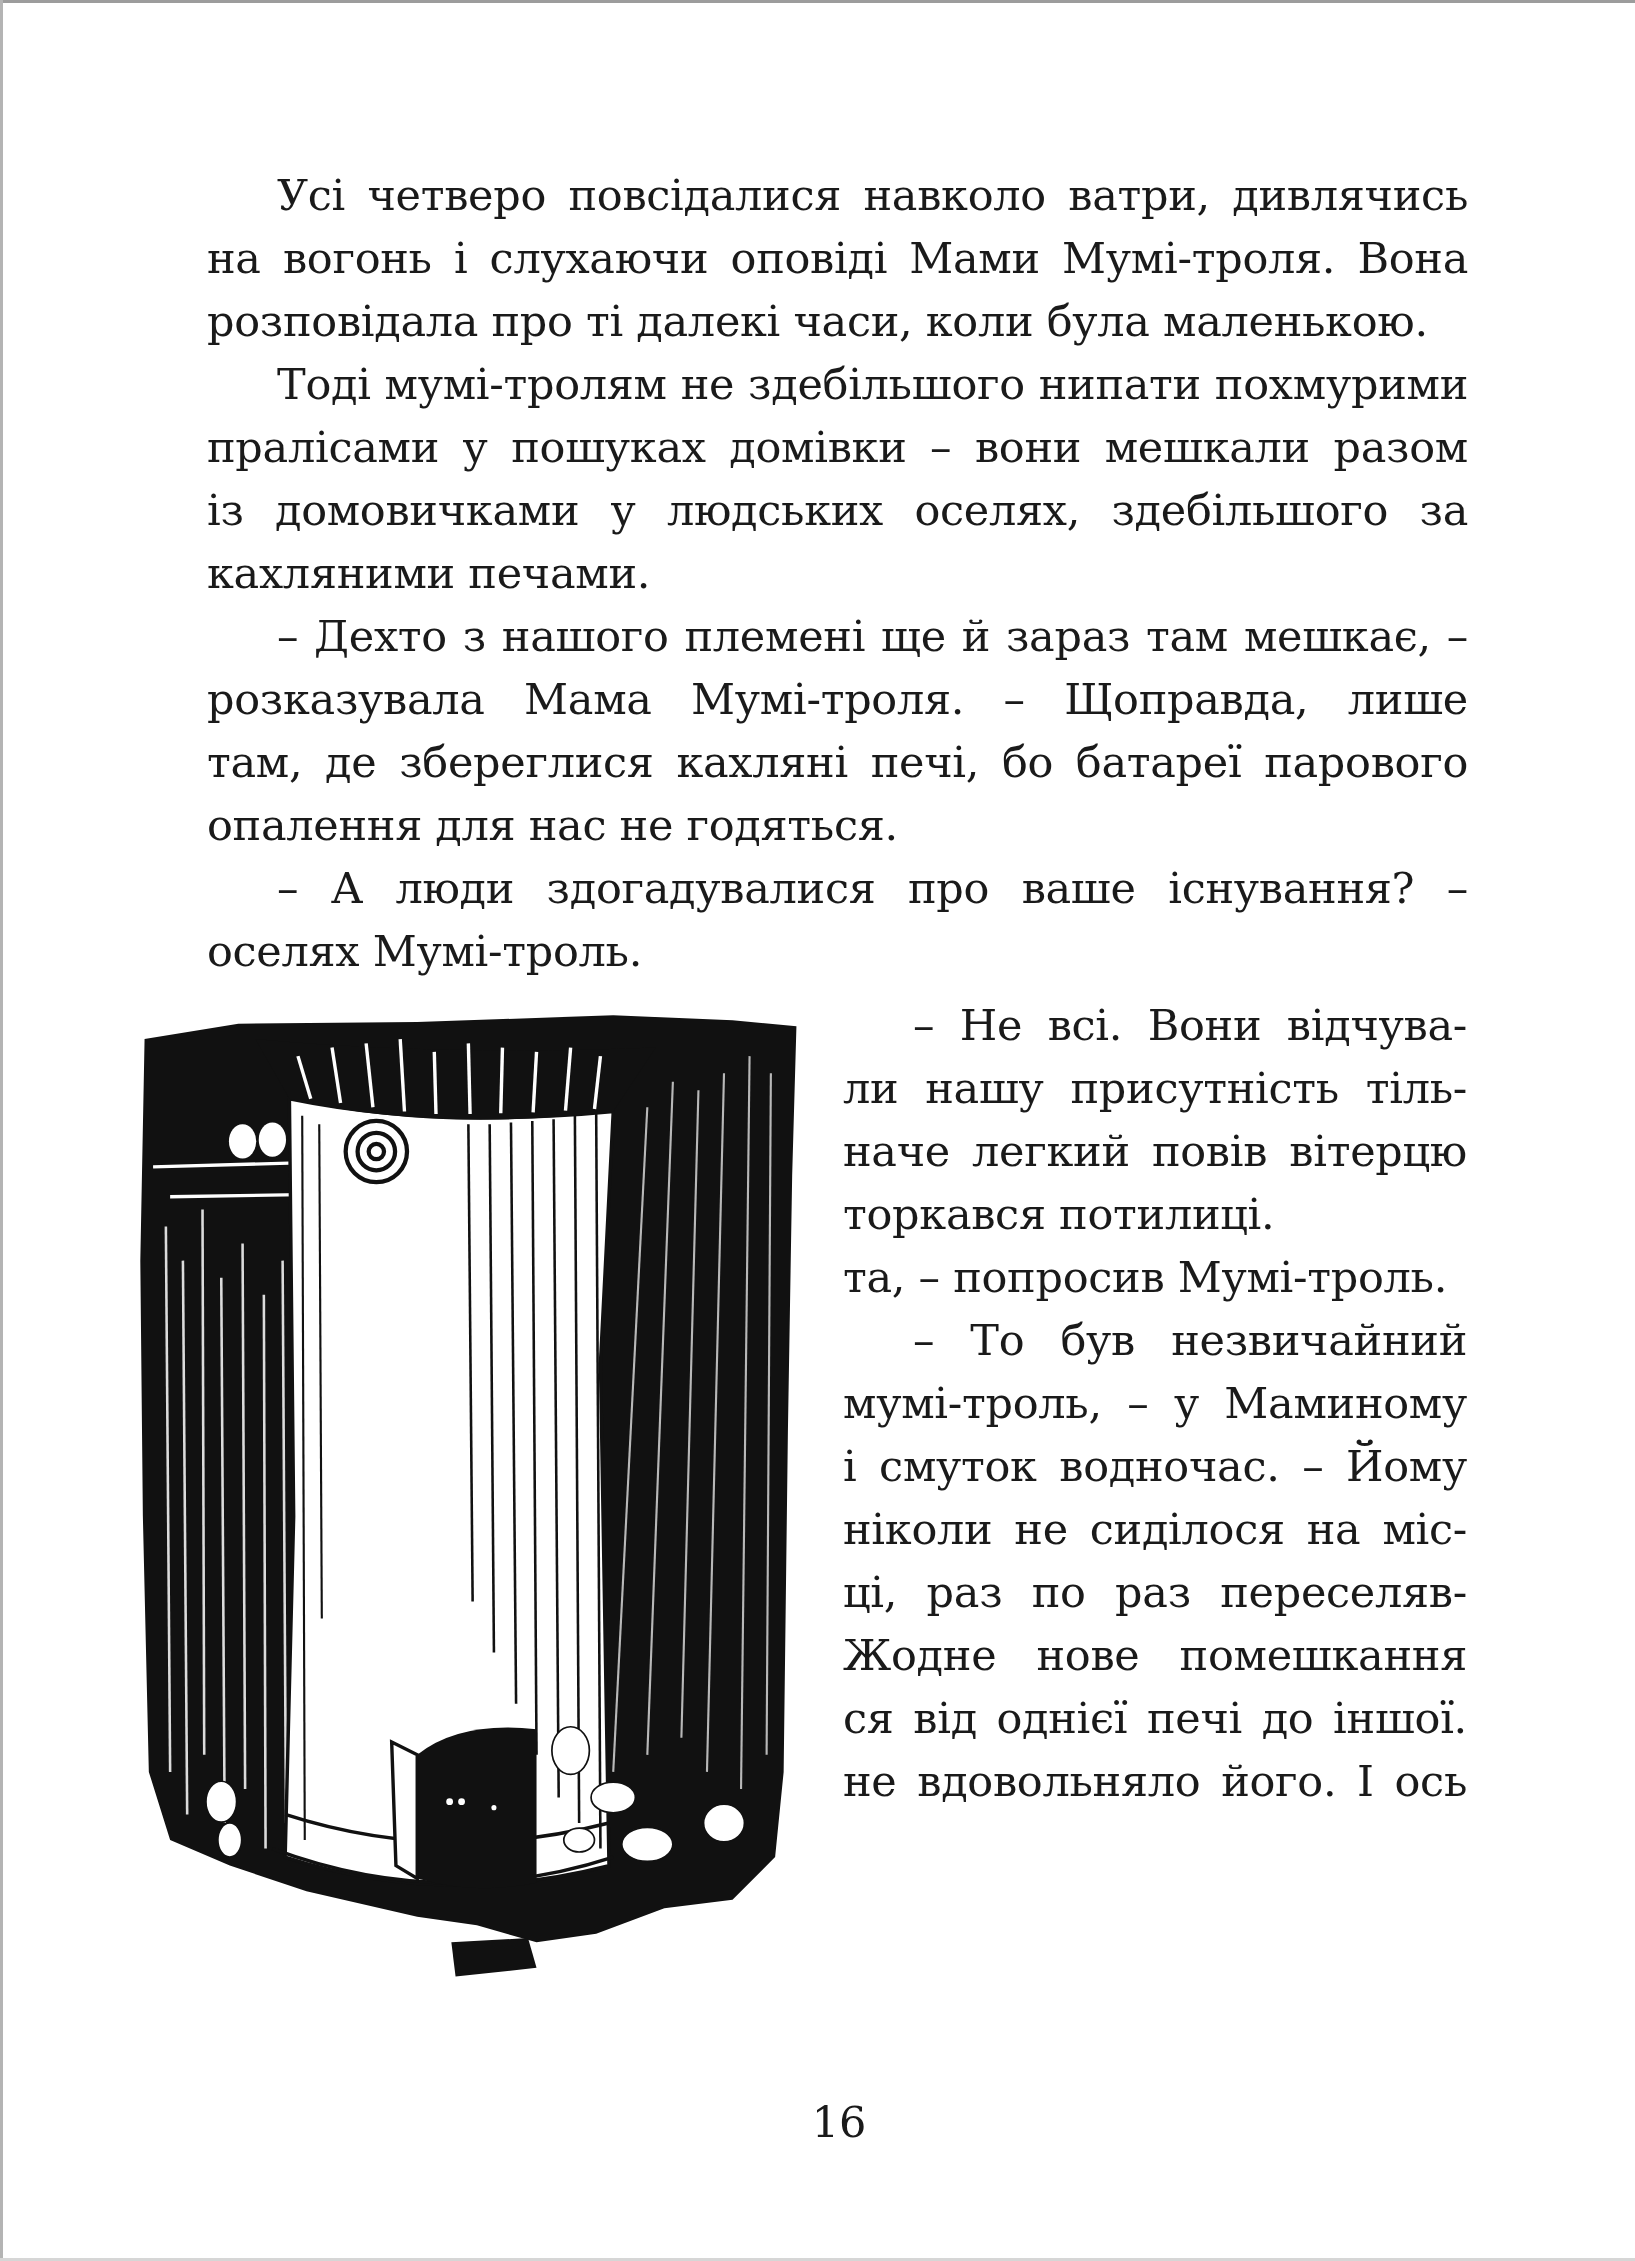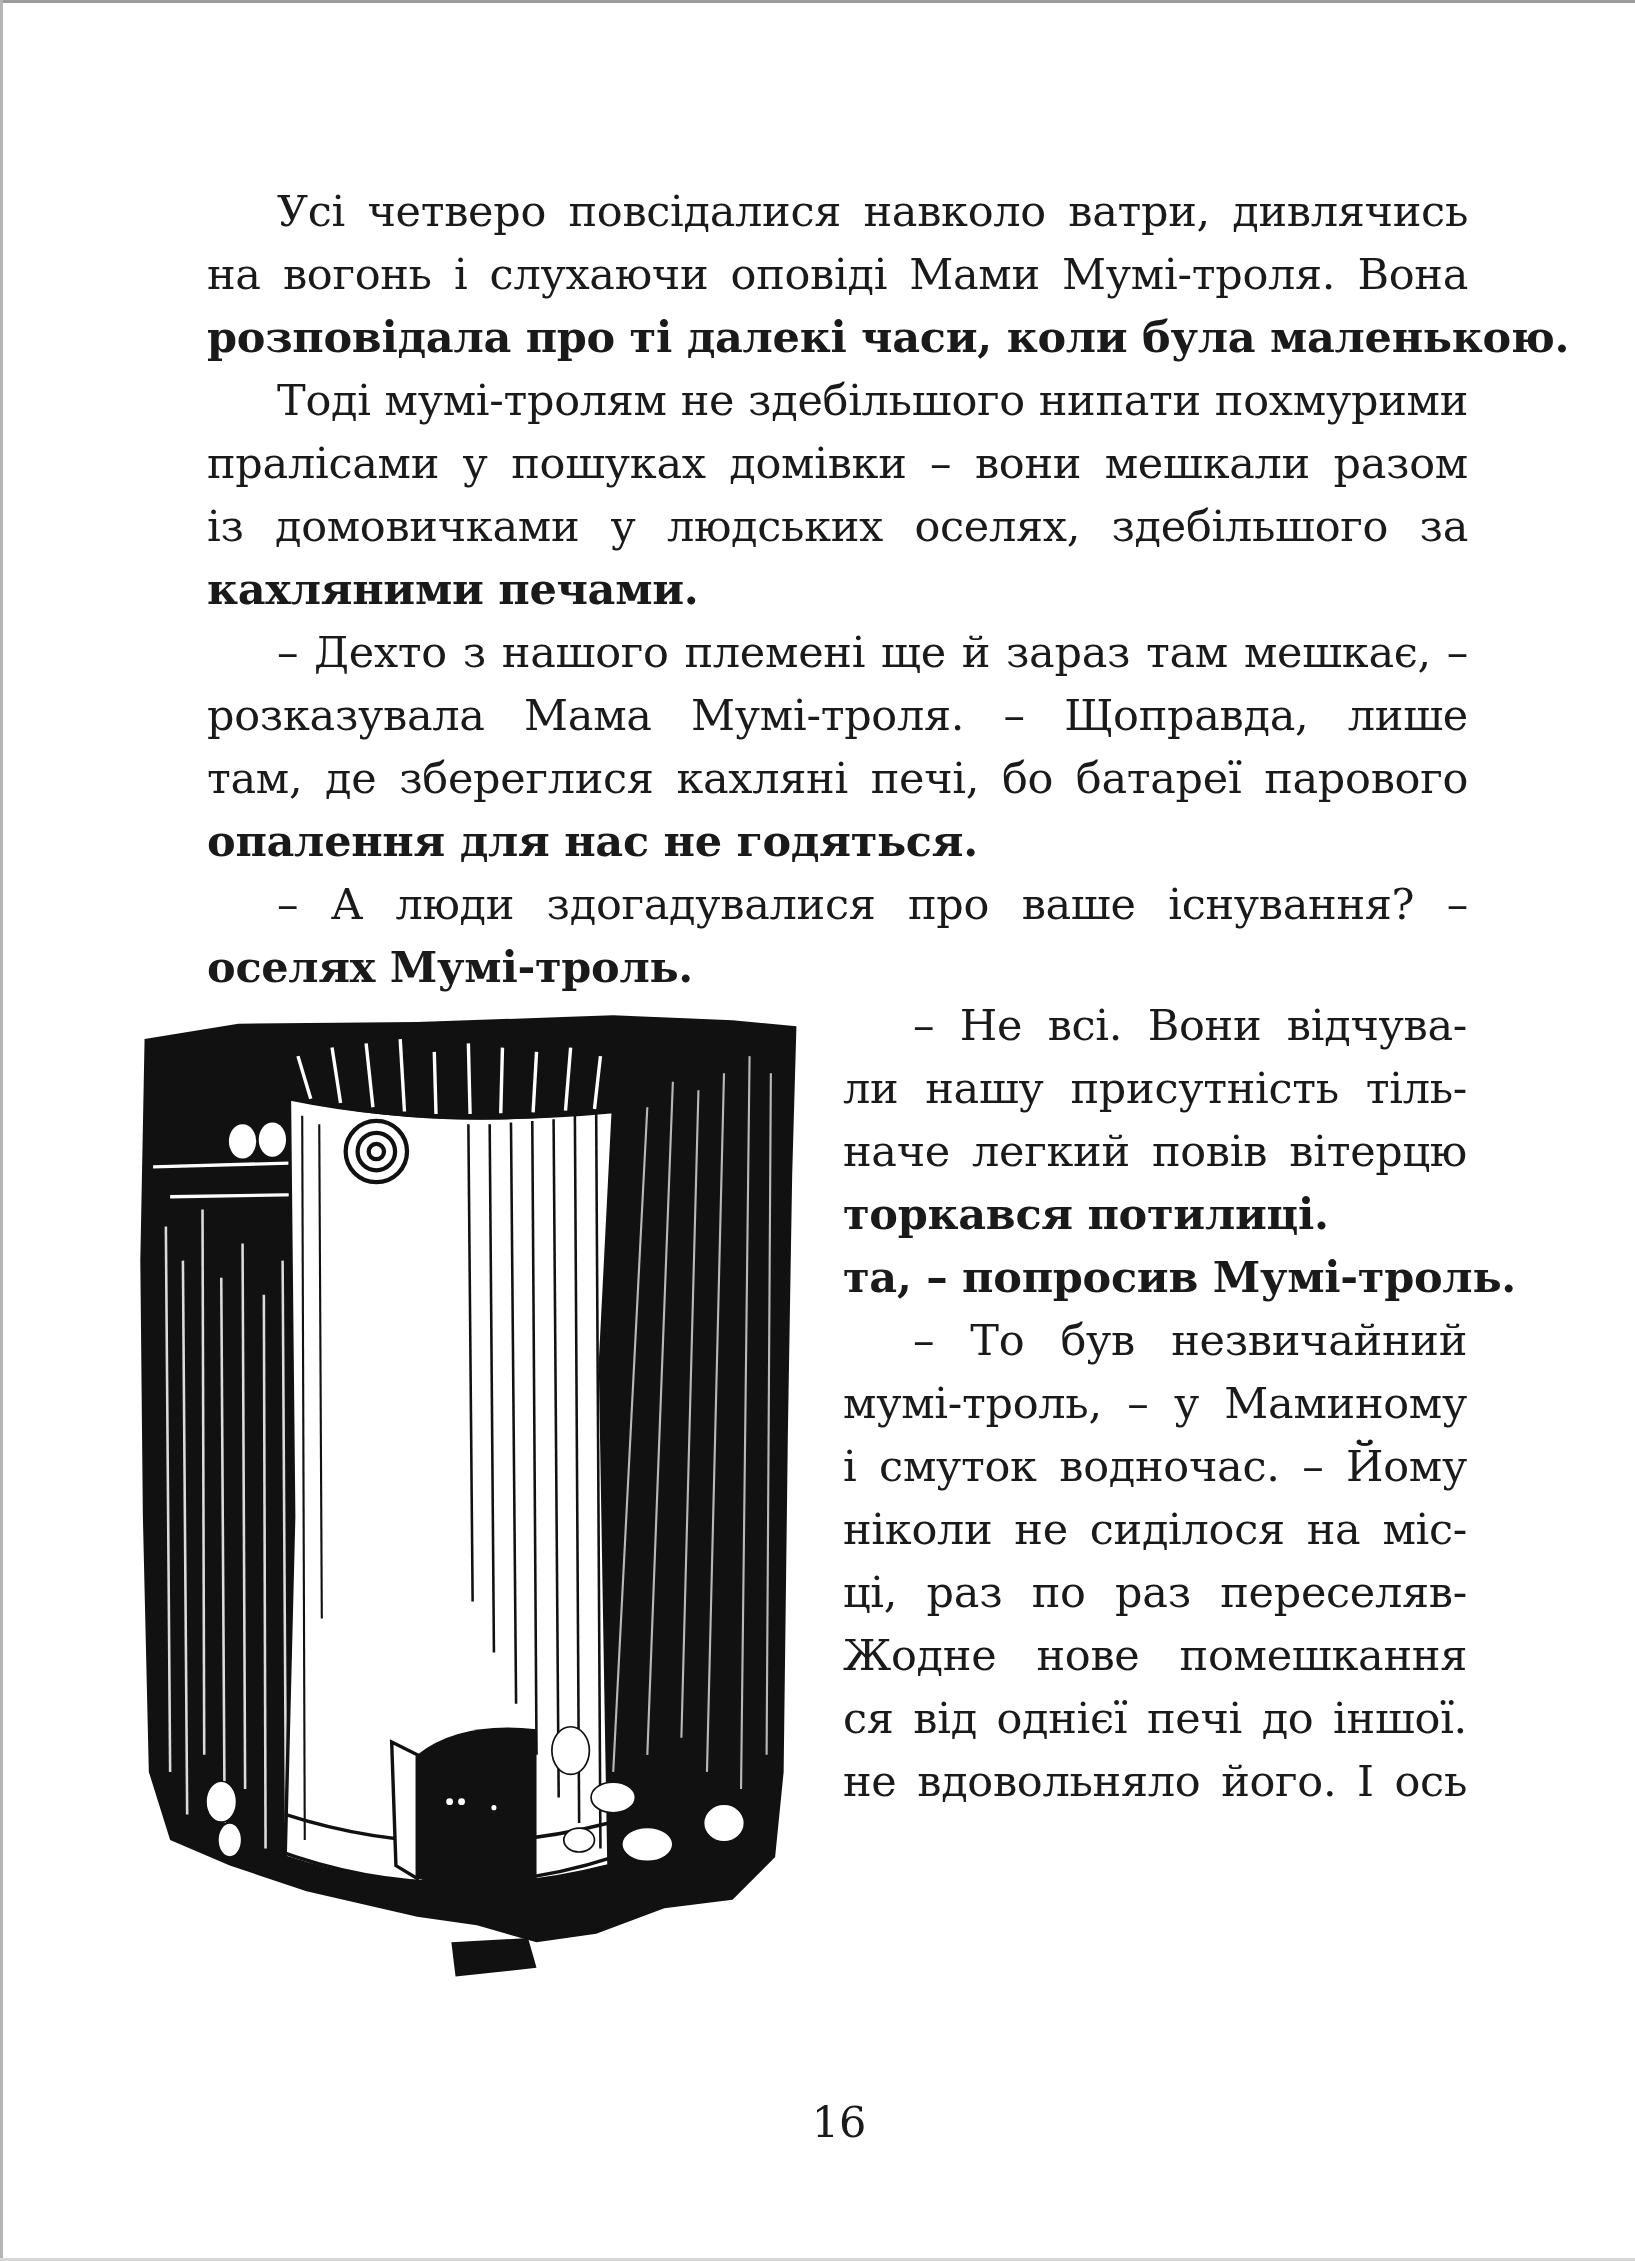--- a/index.html
+++ b/index.html
@@ -28,38 +28,38 @@
     background: #d6d6d6;
   }
   .column {
     position: absolute;
     font-size: 43px;
     line-height: 63px;
     letter-spacing: -0.3px;
   }
   .column.main {
     left: 207px;
-    top: 180px;
+    top: 164px;
     width: 1261px;
   }
   .column.side {
     left: 843px;
     top: 994px;
     width: 624px;
   }
   .line {
     display: block;
     height: 63px;
     white-space: nowrap;
     text-align: justify;
     text-align-last: justify;
     overflow: visible;
   }
   .line.indent { padding-left: 70px; }
-  .line.last { text-align-last: left; font-weight: bold; }
+  .line.last { text-align-last: left; }
   .illustration {
     position: absolute;
     left: 136px;
     top: 1005px;
     width: 669px;
     height: 1014px;
   }
   .illustration svg { width: 100%; height: 100%; display: block; }
   .page-number {
     position: absolute;

